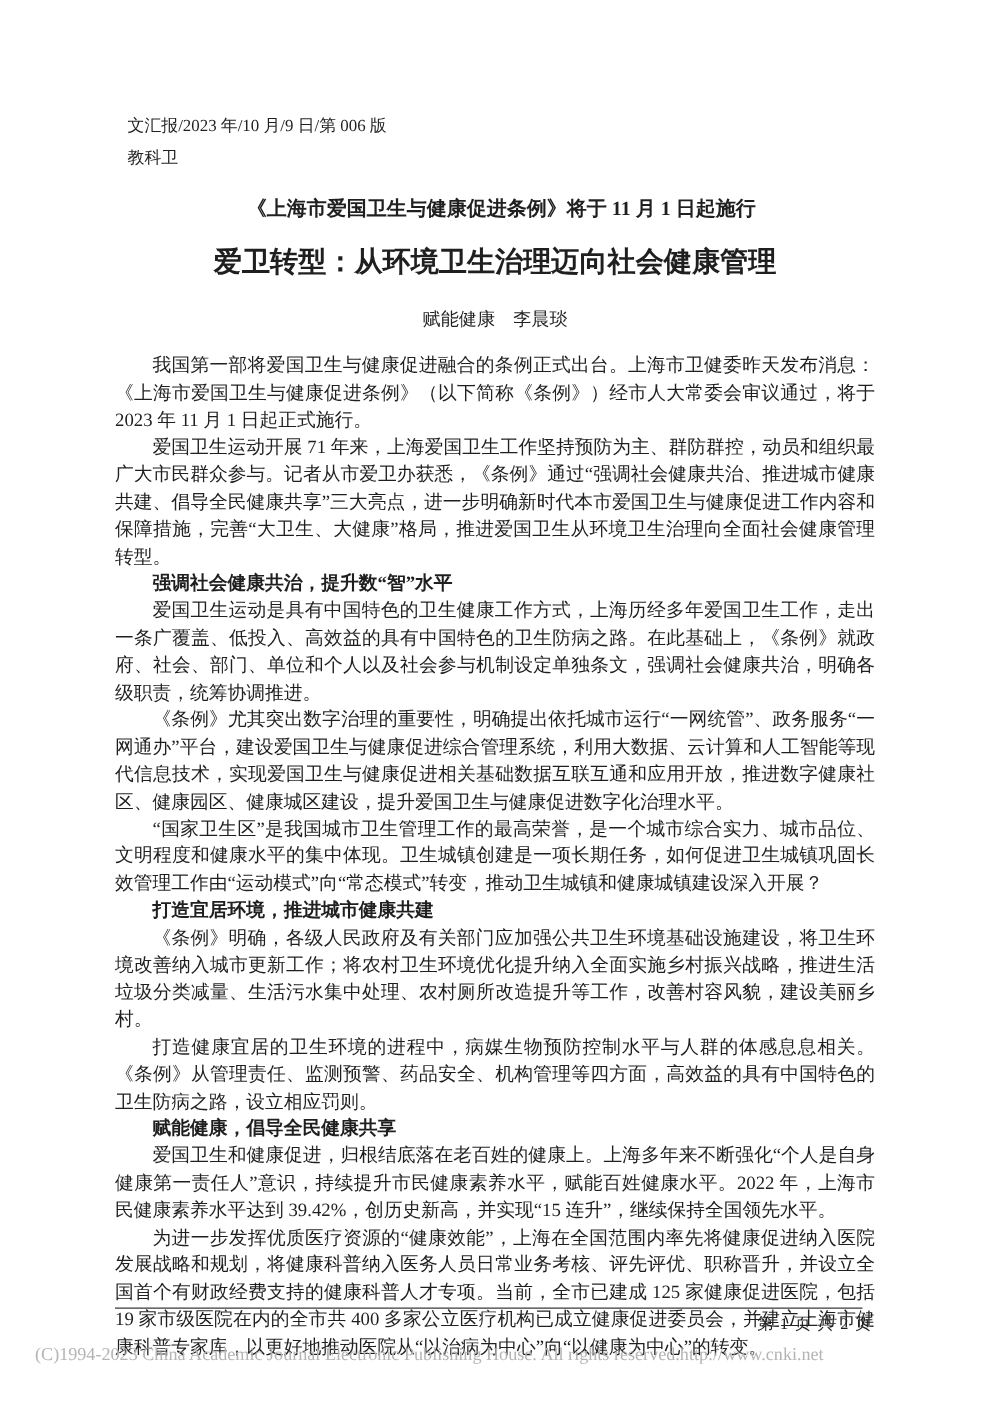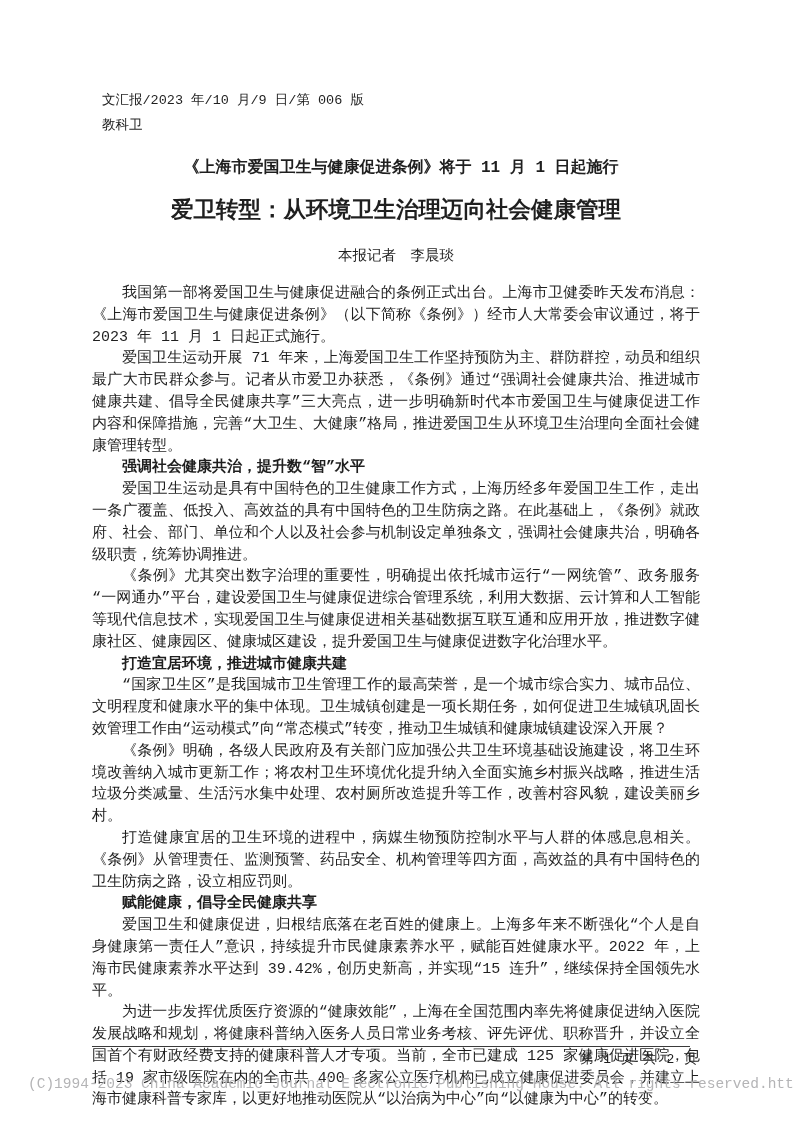--- a/index.html
+++ b/index.html
@@ -6,21 +6,21 @@
     margin: 0;
     padding: 0;
     background: #ffffff;
   }
   .page {
     position: relative;
     width: 794px;
     height: 1123px;
     background: #ffffff;
     overflow: hidden;
-    font-family: Liberation Mono, monospace;
+    font-family: Liberation Serif, serif;
     color: #1f1f1f;
   }
   .doc-header {
     position: absolute;
     top: 88px;
     left: 102px;
     right: 94px;
     font-size: 13.5px;
     line-height: 25px;
     color: #1f1f1f;
@@ -107,30 +107,30 @@
 
   <div class="doc-header">
     <div>文汇报/2023 年/10 月/9 日/第 006 版</div>
     <div>教科卫</div>
   </div>
 
   <div class="kicker">《上海市爱国卫生与健康促进条例》将于 11 月 1 日起施行</div>
 
   <h1 class="title">爱卫转型：从环境卫生治理迈向社会健康管理</h1>
 
-  <div class="byline">本报记者　李晨琰</div>
+  <div class="byline">赋能健康　李晨琰</div>
 
   <article class="body-text">
     <p class="para">我国第一部将爱国卫生与健康促进融合的条例正式出台。上海市卫健委昨天发布消息：《上海市爱国卫生与健康促进条例》（以下简称《条例》）经市人大常委会审议通过，将于 2023 年 11 月 1 日起正式施行。</p>
     <p class="para">爱国卫生运动开展 71 年来，上海爱国卫生工作坚持预防为主、群防群控，动员和组织最广大市民群众参与。记者从市爱卫办获悉，《条例》通过“强调社会健康共治、推进城市健康共建、倡导全民健康共享”三大亮点，进一步明确新时代本市爱国卫生与健康促进工作内容和保障措施，完善“大卫生、大健康”格局，推进爱国卫生从环境卫生治理向全面社会健康管理转型。</p>
     <p class="para heading">强调社会健康共治，提升数“智”水平</p>
     <p class="para">爱国卫生运动是具有中国特色的卫生健康工作方式，上海历经多年爱国卫生工作，走出一条广覆盖、低投入、高效益的具有中国特色的卫生防病之路。在此基础上，《条例》就政府、社会、部门、单位和个人以及社会参与机制设定单独条文，强调社会健康共治，明确各级职责，统筹协调推进。</p>
     <p class="para">《条例》尤其突出数字治理的重要性，明确提出依托城市运行“一网统管”、政务服务“一网通办”平台，建设爱国卫生与健康促进综合管理系统，利用大数据、云计算和人工智能等现代信息技术，实现爱国卫生与健康促进相关基础数据互联互通和应用开放，推进数字健康社区、健康园区、健康城区建设，提升爱国卫生与健康促进数字化治理水平。</p>
+    <p class="para">“国家卫生区”是我国城市卫生管理工作的最高荣誉，是一个城市综合实力、城市品位、文明程度和健康水平的集中体现。卫生城镇创建是一项长期任务，如何促进卫生城镇巩固长效管理工作由“运动模式”向“常态模式”转变，推动卫生城镇和健康城镇建设深入开展？</p>
     <p class="para heading">打造宜居环境，推进城市健康共建</p>
-    <p class="para">“国家卫生区”是我国城市卫生管理工作的最高荣誉，是一个城市综合实力、城市品位、文明程度和健康水平的集中体现。卫生城镇创建是一项长期任务，如何促进卫生城镇巩固长效管理工作由“运动模式”向“常态模式”转变，推动卫生城镇和健康城镇建设深入开展？</p>
     <p class="para">《条例》明确，各级人民政府及有关部门应加强公共卫生环境基础设施建设，将卫生环境改善纳入城市更新工作；将农村卫生环境优化提升纳入全面实施乡村振兴战略，推进生活垃圾分类减量、生活污水集中处理、农村厕所改造提升等工作，改善村容风貌，建设美丽乡村。</p>
     <p class="para">打造健康宜居的卫生环境的进程中，病媒生物预防控制水平与人群的体感息息相关。《条例》从管理责任、监测预警、药品安全、机构管理等四方面，高效益的具有中国特色的卫生防病之路，设立相应罚则。</p>
     <p class="para heading">赋能健康，倡导全民健康共享</p>
     <p class="para">爱国卫生和健康促进，归根结底落在老百姓的健康上。上海多年来不断强化“个人是自身健康第一责任人”意识，持续提升市民健康素养水平，赋能百姓健康水平。2022 年，上海市民健康素养水平达到 39.42%，创历史新高，并实现“15 连升”，继续保持全国领先水平。</p>
     <p class="para">为进一步发挥优质医疗资源的“健康效能”，上海在全国范围内率先将健康促进纳入医院发展战略和规划，将健康科普纳入医务人员日常业务考核、评先评优、职称晋升，并设立全国首个有财政经费支持的健康科普人才专项。当前，全市已建成 125 家健康促进医院，包括 19 家市级医院在内的全市共 400 多家公立医疗机构已成立健康促进委员会，并建立上海市健康科普专家库，以更好地推动医院从“以治病为中心”向“以健康为中心”的转变。</p>
   </article>
 
   <div class="footer-rule"></div>
 
   <div class="page-indicator">第 1 页 共 2 页</div>

